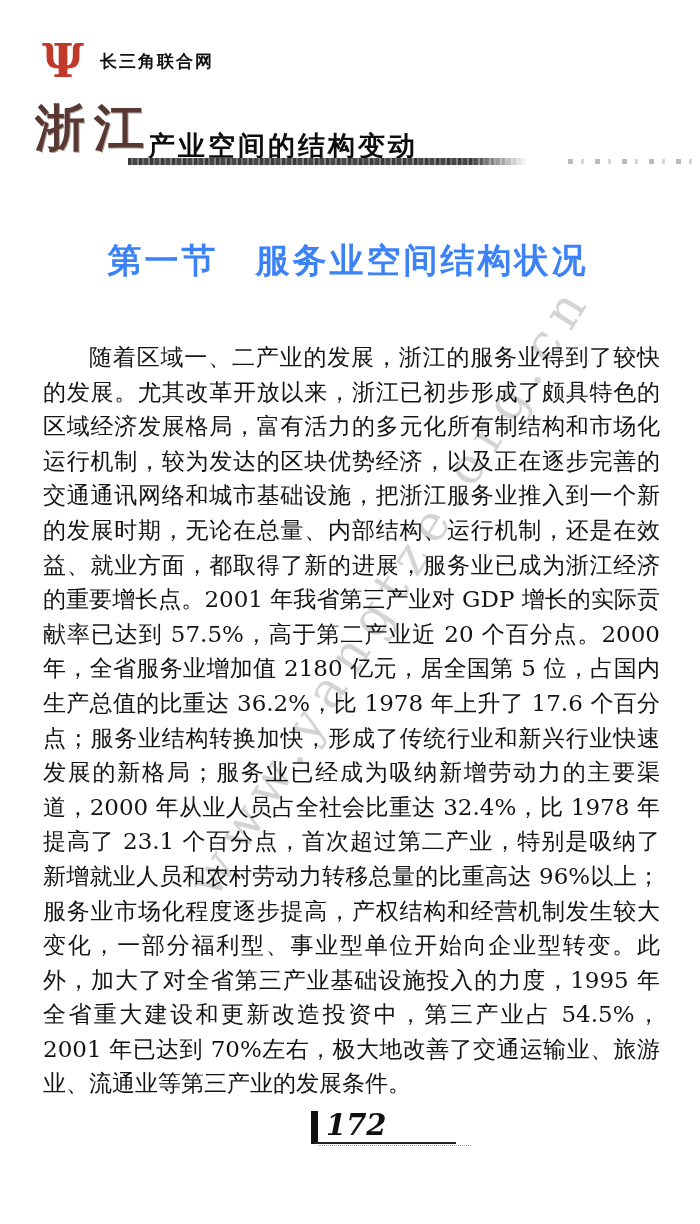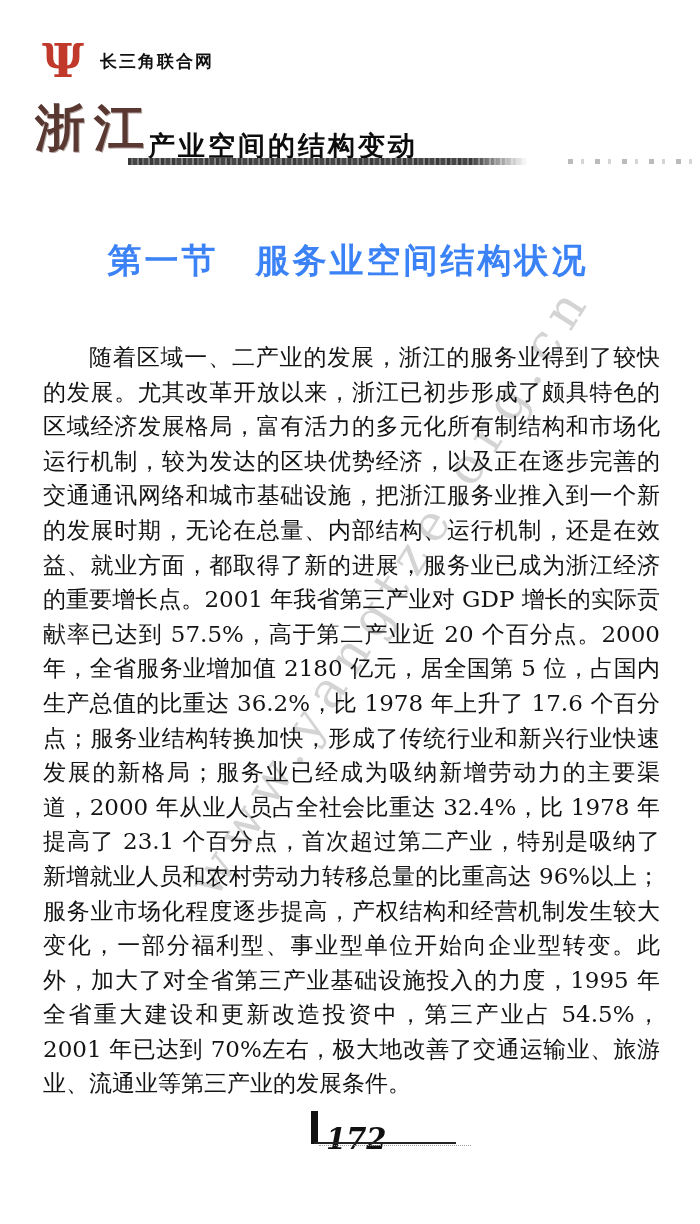--- a/index.html
+++ b/index.html
@@ -130,21 +130,21 @@
     line-height: 34.6px;
     color: #141414;
     text-align: justify;
     text-indent: 2em;
   }
 
   
   .page-footer { position: absolute; left: 311px; top: 1104px; width: 170px; height: 45px; }
   .page-bar { position: absolute; left: 0; top: 7px; width: 7px; height: 33px; background: #111111; }
   .page-number {
-    position: absolute; left: 15px; top: 18px;
+    position: absolute; left: 15px; top: 4px;
     font-family: "DejaVu Serif", serif;
     font-style: italic;
     font-weight: bold;
     font-size: 29px;
     color: #111111;
   }
   .footer-rule { position: absolute; left: 3px; top: 38px; width: 142px; border-bottom: 2px solid #222222; }
   .footer-rule-dotted { position: absolute; left: 8px; top: 41px; width: 152px; border-bottom: 1px dotted #9a9a9a; }
 </style>
 </head>

